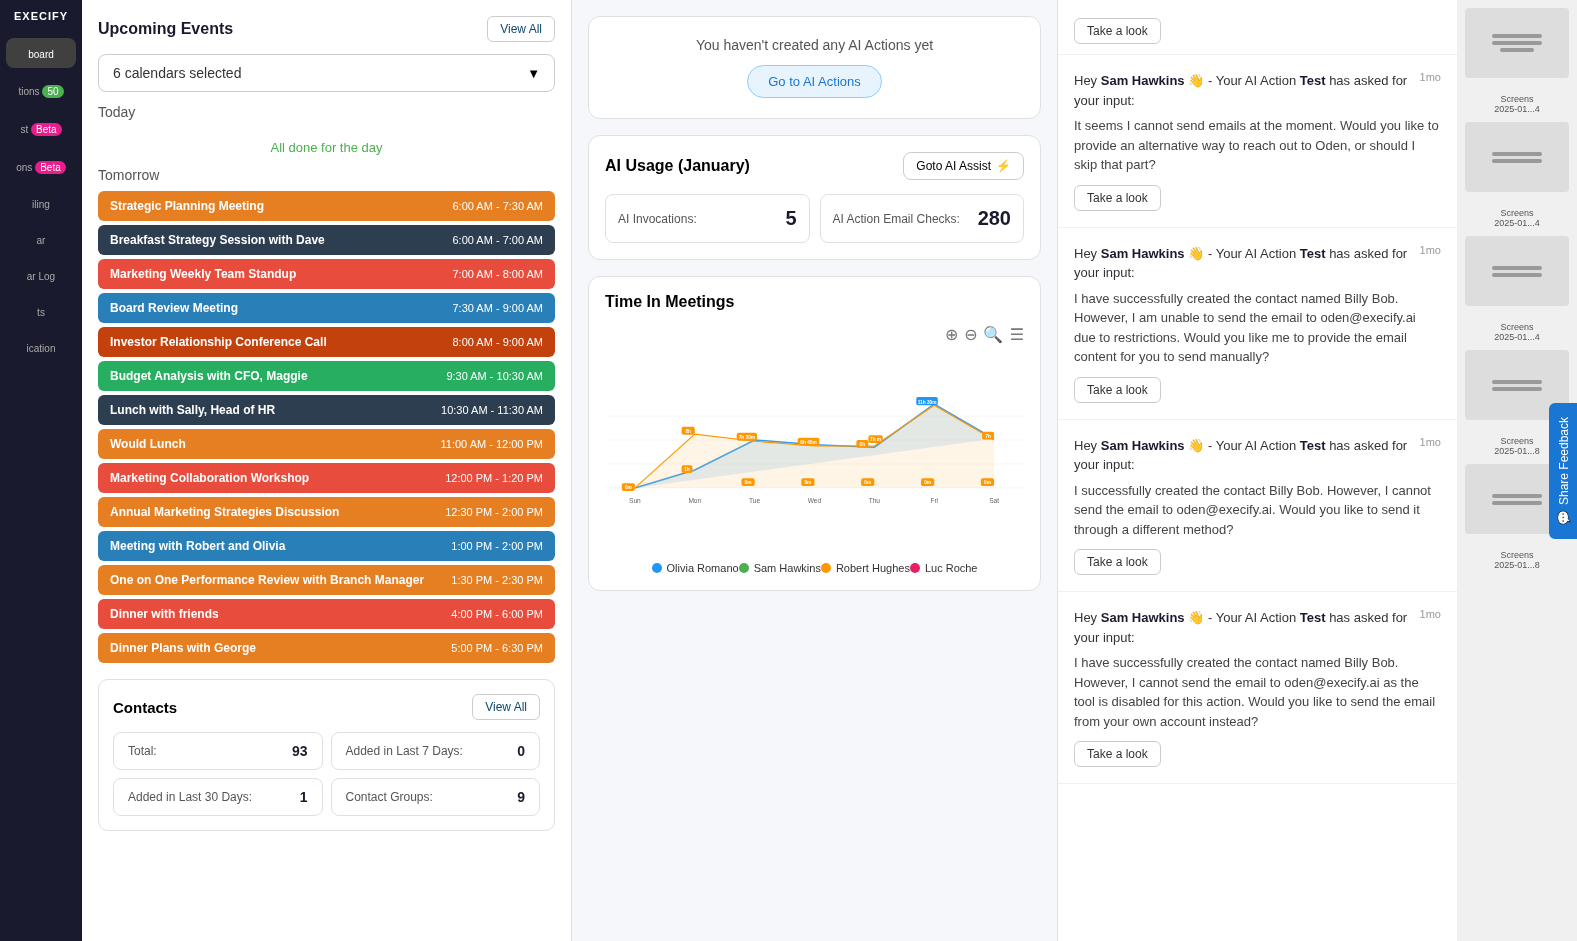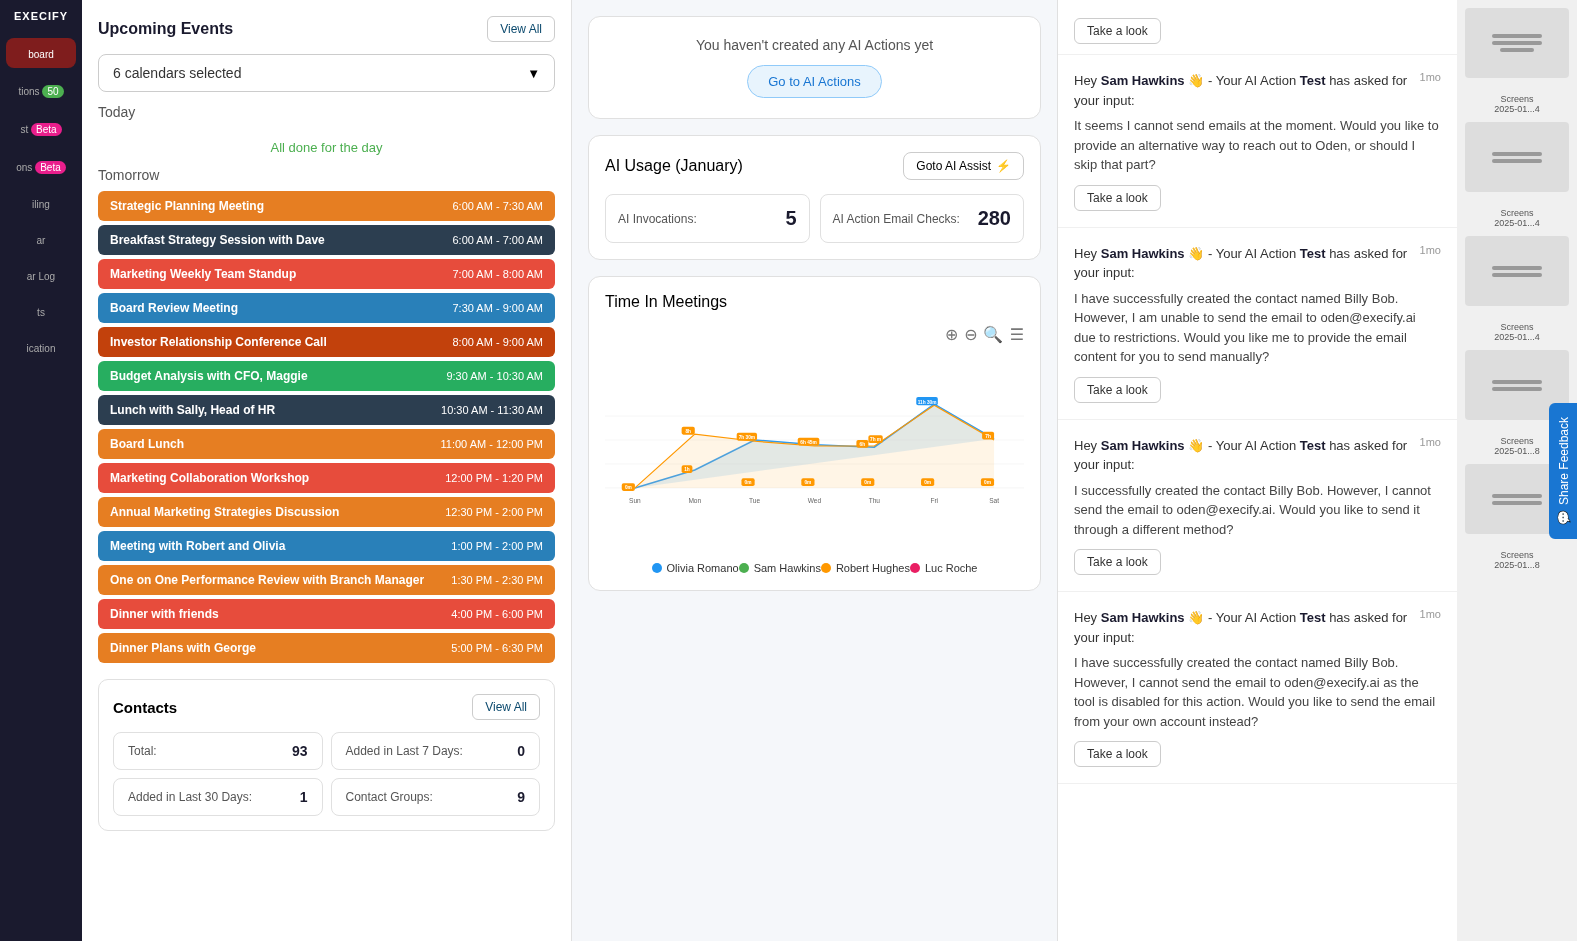--- a/index.html
+++ b/index.html
@@ -2,21 +2,21 @@
 <html><head>
   <meta charset="utf-8">
   <style>
     * { box-sizing: border-box; margin: 0; padding: 0; }
     body { font-family: -apple-system, BlinkMacSystemFont, 'Segoe UI', sans-serif; font-size: 13px; background: #f0f4f8; display: flex; height: 941px; overflow: hidden; }
 
     
     .sidebar { width: 82px; background: #1a1a2e; display: flex; flex-direction: column; align-items: center; padding: 10px 0; gap: 6px; flex-shrink: 0; }
     .sidebar-logo { color: white; font-weight: 900; font-size: 11px; letter-spacing: 1px; margin-bottom: 10px; }
     .sidebar-item { width: 70px; padding: 8px 6px; border-radius: 8px; cursor: pointer; color: #aaa; font-size: 11px; text-align: center; }
-    .sidebar-item.active { background: #7f1d1d; color: white; }
+    .sidebar-item.active { background: #404040; color: white; }
     .sidebar-item-label { font-size: 10px; margin-top: 3px; }
     .badge { background: #4caf50; color: white; border-radius: 10px; padding: 1px 5px; font-size: 10px; display: inline-block; }
     .badge.pink { background: #e91e8c; }
 
     
     .main { display: flex; flex: 1; overflow: hidden; }
 
     
     .left-panel { width: 490px; background: white; overflow-y: auto; padding: 16px; flex-shrink: 0; border-right: 1px solid #e0e0e0; }
     .panel-header { display: flex; justify-content: space-between; align-items: center; margin-bottom: 12px; }
@@ -45,21 +45,21 @@
 
     
     .middle-panel { flex: 1; padding: 16px; overflow-y: auto; background: #f5f7fa; }
 
     .ai-actions-card { background: white; border-radius: 12px; padding: 20px; text-align: center; margin-bottom: 16px; border: 1px solid #e0e0e0; }
     .ai-actions-text { color: #555; font-size: 14px; margin-bottom: 12px; }
     .goto-btn { background: #e8f4fd; border: 1px solid #90caf9; color: #1976d2; padding: 8px 20px; border-radius: 20px; cursor: pointer; font-size: 13px; font-weight: 500; }
 
     .ai-usage-card { background: white; border-radius: 12px; padding: 16px; margin-bottom: 16px; border: 1px solid #e0e0e0; }
     .card-header { display: flex; justify-content: space-between; align-items: center; margin-bottom: 14px; }
-    .card-title { font-size: 16px; font-weight: 400; }
+    .card-title { font-size: 16px; font-weight: 700; }
     .ai-assist-btn { border: 1px solid #ccc; background: white; padding: 6px 12px; border-radius: 8px; cursor: pointer; font-size: 12px; display: flex; align-items: center; gap: 5px; }
     .ai-stats { display: grid; grid-template-columns: 1fr 1fr; gap: 10px; }
     .ai-stat-box { border: 1px solid #e0e0e0; border-radius: 8px; padding: 12px; display: flex; justify-content: space-between; align-items: center; }
     .ai-stat-label { font-size: 12px; color: #555; }
     .ai-stat-value { font-size: 20px; font-weight: 700; color: #1a1a2e; }
 
     .time-meetings-card { background: white; border-radius: 12px; padding: 16px; border: 1px solid #e0e0e0; }
     .chart-controls { display: flex; justify-content: flex-end; gap: 6px; margin-bottom: 8px; }
     .chart-ctrl { cursor: pointer; color: #777; font-size: 16px; }
 
@@ -167,21 +167,21 @@
         </div>
         <div class="event-item" style="background: rgb(39, 174, 96);">
           <span class="event-name">Budget Analysis with CFO, Maggie</span>
           <span class="event-time">9:30 AM - 10:30 AM</span>
         </div>
         <div class="event-item" style="background: rgb(44, 62, 80);">
           <span class="event-name">Lunch with Sally, Head of HR</span>
           <span class="event-time">10:30 AM - 11:30 AM</span>
         </div>
         <div class="event-item" style="background: rgb(230, 126, 34);">
-          <span class="event-name">Board Lunch</span>
+          <span class="event-name">Would Lunch</span>
           <span class="event-time">11:00 AM - 12:00 PM</span>
         </div>
         <div class="event-item" style="background: rgb(231, 76, 60);">
           <span class="event-name">Marketing Collaboration Workshop</span>
           <span class="event-time">12:00 PM - 1:20 PM</span>
         </div>
         <div class="event-item" style="background: rgb(230, 126, 34);">
           <span class="event-name">Annual Marketing Strategies Discussion</span>
           <span class="event-time">12:30 PM - 2:00 PM</span>
         </div>

